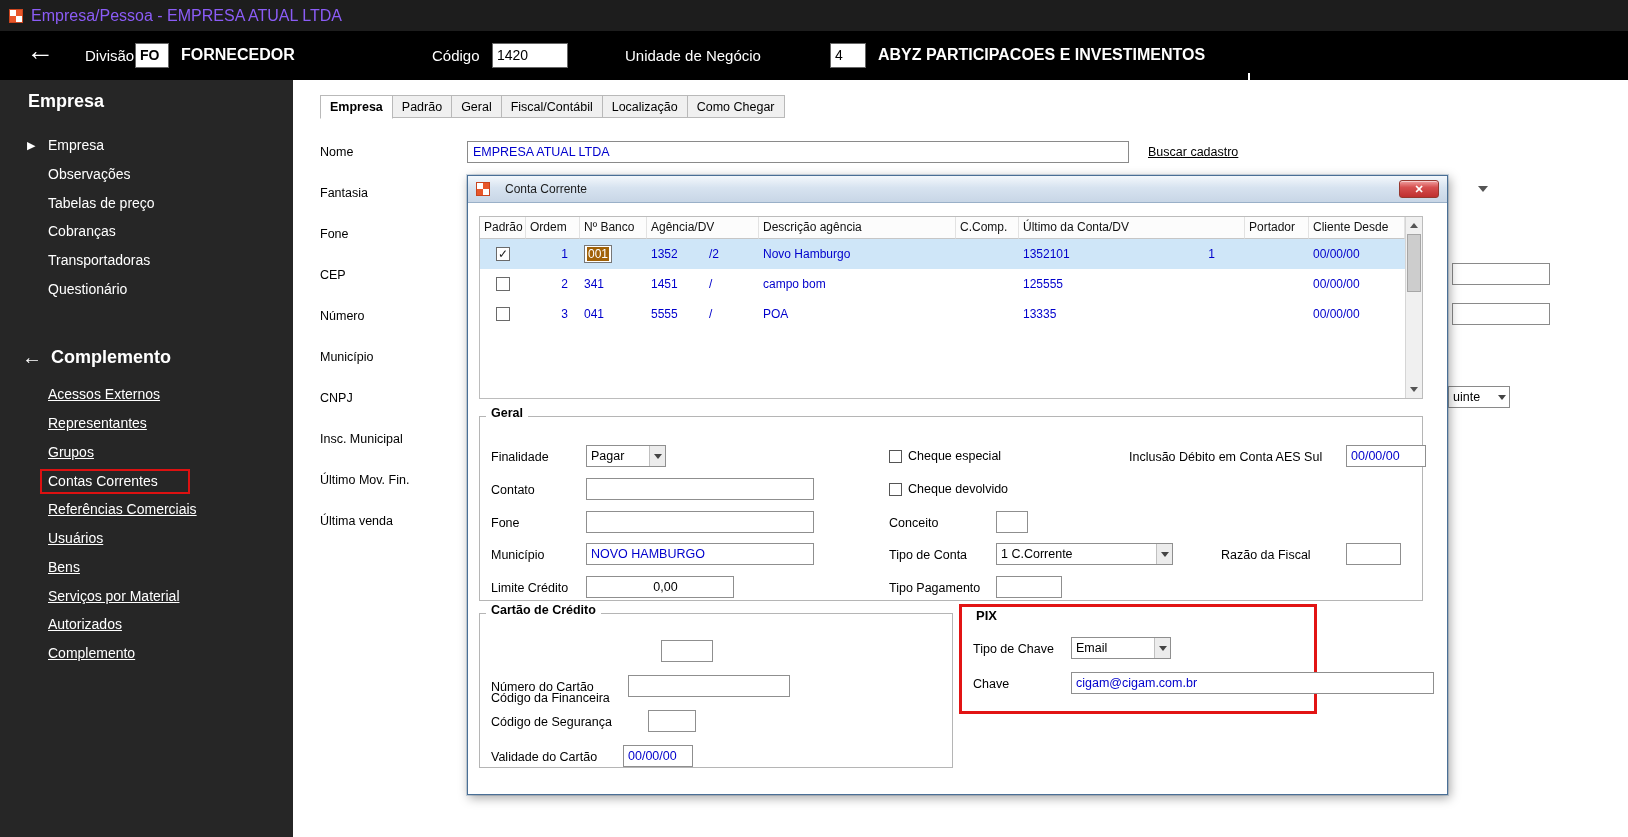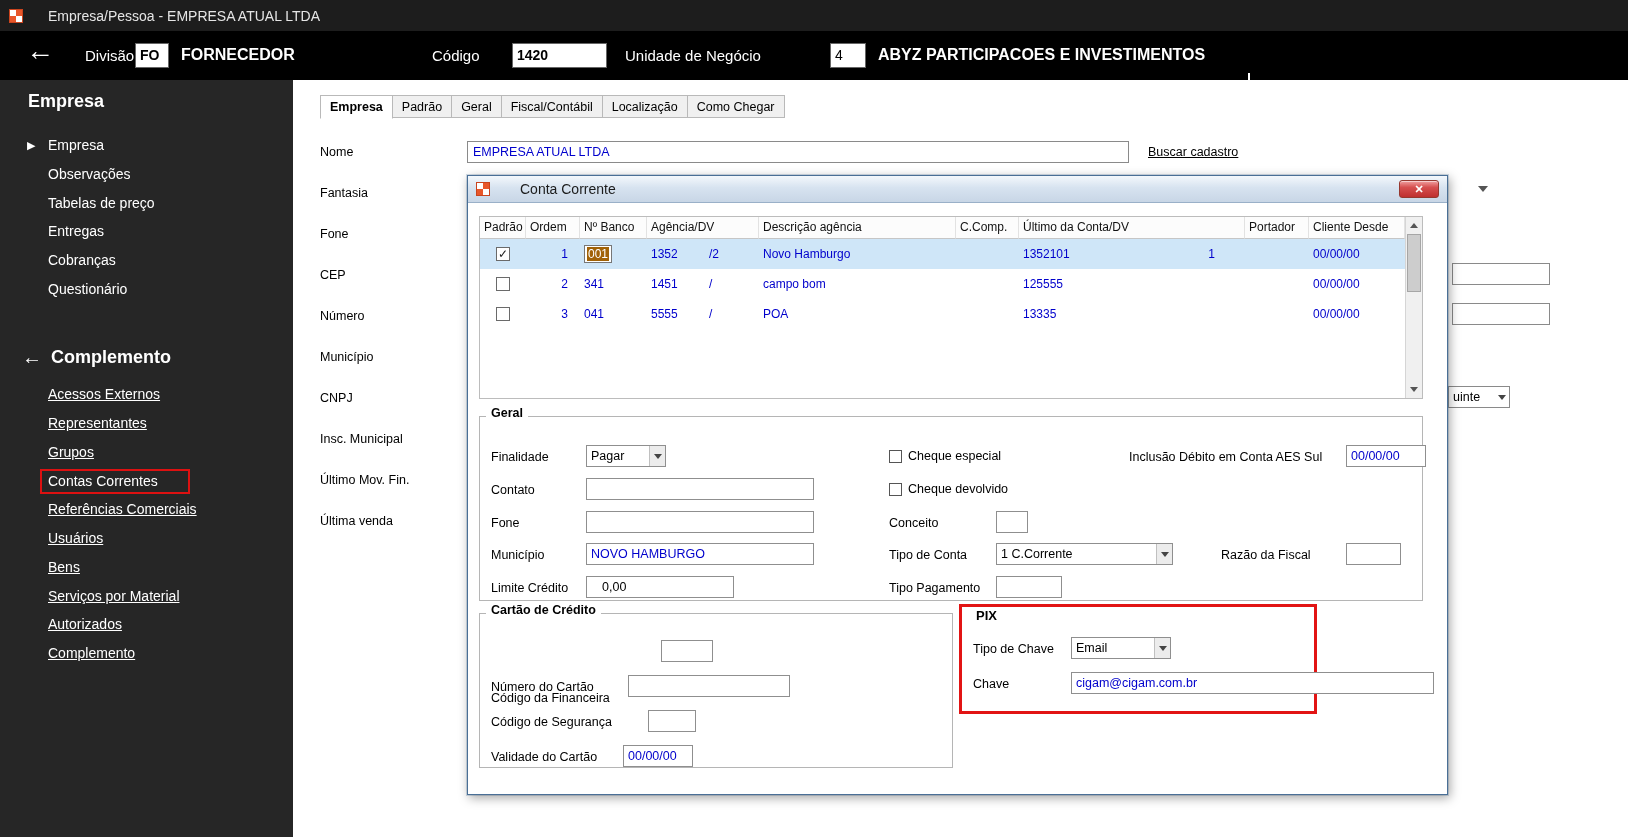--- a/index.html
+++ b/index.html
@@ -3,31 +3,31 @@
 <meta charset="utf-8">
 <style>
   * { margin:0; padding:0; box-sizing:border-box; }
   html,body { width:1628px; height:837px; overflow:hidden; }
   body { font-family:"Liberation Sans", sans-serif; background:#fff; }
   .screen { position:relative; width:1628px; height:837px; overflow:hidden; }
 
   
   .titlebar { position:absolute; left:0; top:0; width:100%; height:31px; background:#1d1d1d; display:flex; align-items:center; padding-left:9px; }
   .app-icon { width:14px; height:14px; background:conic-gradient(#e8572a 25%, #fff 0 50%, #e8572a 0 75%, #fff 0); border:1px solid #c9441e; margin-right:8px; flex:0 0 auto; }
-  .titlebar-text { color:#e5e5e5; font-size:14px;margin-left:17px; }
+  .titlebar-text { color:#8b5cf6; font-size:16px; }
 
   
   .topbar { position:absolute; left:0; top:31px; width:100%; height:49px; background:#000; color:#fff; }
   .back-arrow { position:absolute; left:26px; top:4px; font-size:28px; font-weight:bold; color:#fff; cursor:pointer; }
   .tb-label { position:absolute; top:16px; font-size:15px; white-space:nowrap; }
   .tb-strong { position:absolute; top:15px; font-size:16px; font-weight:bold; white-space:nowrap; }
   .tb-input { position:absolute; top:12px; height:25px; background:#fff; color:#000; font-size:14px; line-height:23px; padding:0 4px; border:1px solid #666; white-space:nowrap; }
   .pos-divisao-lbl { left:85px; }   .pos-divisao-inp { left:135px; width:34px; font-weight:bold; }
   .pos-divisao-name { left:181px; }
-  .pos-codigo-lbl { left:432px; }   .pos-codigo-inp { left:512px; width:95px;font-weight:bold; }
+  .pos-codigo-lbl { left:432px; }   .pos-codigo-inp { left:492px; width:76px; }
   .pos-unidade-lbl { left:625px; }  .pos-unidade-inp { left:830px; width:36px; }
   .pos-unidade-name { left:878px; }
   .text-cursor { position:absolute; left:1248px; top:42px; width:2px; height:26px; background:#fff; }
 
   
   .sidebar { position:absolute; left:0; top:80px; width:293px; height:757px; background:#262626; color:#fff; }
   .sb-heading { position:absolute; font-size:18px; font-weight:bold; white-space:nowrap; }
   .sb-h1 { left:28px; top:11px; }
   .sb-h2 { left:22px; top:266px; display:flex; align-items:center; gap:9px; }
   .sb-h2 .sb-back { font-size:20px; }
@@ -52,21 +52,21 @@
   .r-input { position:absolute; height:22px; background:#fff; border:1px solid #8a8a8a; font-size:12.5px; line-height:20px; padding:0 4px; }
   .r1 { left:1159px; top:183px; width:98px; }
   .r2 { left:1159px; top:223px; width:98px; }
   .r-combo { left:1155px; top:306px; width:62px; color:#000; padding-right:16px; overflow:hidden; }
   .lone-chev { position:absolute; left:1185px; top:106px; width:0; height:0; border-left:5px solid transparent; border-right:5px solid transparent; border-top:6px solid #555; }
   .combo-chev { position:absolute; right:3px; top:8px; width:0; height:0; border-left:4px solid transparent; border-right:4px solid transparent; border-top:5px solid #444; }
 
   
   .dialog { position:absolute; left:467px; top:175px; width:981px; height:620px; background:#fff; border:1px solid #4a6f96; box-shadow:2px 3px 10px rgba(0,0,0,.35), 0 0 0 1px rgba(130,160,190,.35); }
   .dlg-titlebar { position:absolute; left:0; top:0; right:0; height:27px; background:linear-gradient(#f4f8fc,#d7e3f0 45%,#c8d6e6); border-bottom:1px solid #9ab0c8; display:flex; align-items:center; padding:0 8px; }
-  .dlg-title { font-size:14px; color:#1c1c1c; margin-left:22px; }
+  .dlg-title { font-size:12px; color:#1c1c1c; margin-left:7px; }
   .close-btn { margin-left:auto; width:40px; height:18px; background:linear-gradient(#f0a0a0, #d64f4f 40%, #bf3030); border:1px solid #96382f; border-radius:3px; color:#fff; font-size:11px; font-weight:bold; text-align:center; line-height:16px; box-shadow:inset 0 1px 0 rgba(255,255,255,.5); cursor:pointer; }
 
   
   .grid { position:absolute; left:11px; top:40px; width:944px; height:183px; border:1px solid #bcbcbc; background:#fff; }
   .grid-inner { position:absolute; left:0; top:0; right:17px; bottom:0; display:grid; grid-template-columns:46px 54px 67px 58px 54px 197px 63px 226px 64px auto; grid-template-rows:22px 30px 30px 30px; }
   .th { font-size:12px; color:#111; padding:3px 4px 0 4px; border-right:1px solid #e2e2e2; border-bottom:1px solid #c6c6c6; background:#fcfcfc; white-space:nowrap; overflow:hidden; }
   .th.span2 { grid-column:span 2; }
   .td { font-size:12px; color:#0000cc; padding:0 4px; display:flex; align-items:center; white-space:nowrap; overflow:visible; }
   .td.center { justify-content:center; }
   .td.rt { justify-content:flex-end; padding-right:12px; }
@@ -88,21 +88,21 @@
   .g-cartao { left:11px; top:437px; width:474px; height:155px; }
   .legend { position:absolute; font-size:12.5px; font-weight:bold; background:#fff; padding:0 5px; white-space:nowrap; z-index:3; }
   .lg-geral { left:18px; top:230px; }
   .lg-cartao { left:18px; top:427px; }
   .pix-box { position:absolute; left:491px; top:428px; width:358px; height:110px; border:3px solid #e21414; background:transparent; z-index:2; }
   .pix-title { position:absolute; left:508px; top:432px; font-size:13px; font-weight:bold; z-index:3; }
 
   .flabel { position:absolute; font-size:12.5px; line-height:22px; color:#000; white-space:nowrap; z-index:3; }
   .ibox { position:absolute; height:22px; border:1px solid #8f8f8f; background:#fff; font-size:12.5px; line-height:20px; padding:0 4px; color:#000; white-space:nowrap; overflow:hidden; z-index:3; }
   .ibox.blue { color:#0000cc; }
-  .ibox.rt { text-align:left;padding-left:15px; }
+  .ibox.rt { text-align:center;padding-left:15px; }
   .combo { padding-right:18px; }
   .combo .chev-btn { position:absolute; right:0; top:0; bottom:0; width:16px; background:#ececec; border-left:1px solid #c0c0c0; }
   .combo .chev-btn::after { content:""; position:absolute; left:4px; top:8px; width:0; height:0; border-left:4px solid transparent; border-right:4px solid transparent; border-top:5px solid #444; }
   .chkrow { position:absolute; display:flex; align-items:center; gap:6px; font-size:12.5px; z-index:3; white-space:nowrap; }
   .box13 { width:13px; height:13px; border:1px solid #555; background:#fff; flex:0 0 auto; }
 
   
   .p-fin-l { left:23px; top:270px; }   .p-fin-i { left:118px; top:269px; width:80px; }
   .p-con-l { left:23px; top:303px; }   .p-con-i { left:118px; top:302px; width:228px; }
   .p-fon-l { left:23px; top:336px; }   .p-fon-i { left:118px; top:335px; width:228px; }
@@ -148,22 +148,22 @@
     <div class="tb-strong pos-unidade-name">ABYZ PARTICIPACOES E INVESTIMENTOS</div>
     <div class="text-cursor"></div>
   </div>
 
   <div class="sidebar">
     <div class="sb-heading sb-h1">Empresa</div>
     <ul class="sb-list sb-list1">
       <li class="sb-item"><span class="tri">▶</span><span>Empresa</span></li>
       <li class="sb-item"><span>Observações</span></li>
       <li class="sb-item"><span>Tabelas de preço</span></li>
-      <li class="sb-item"><span>Entregas</span></li>
       <li class="sb-item"><span>Cobranças</span></li>
+      <li class="sb-item"><span>Transportadoras</span></li>
       <li class="sb-item"><span>Questionário</span></li>
     </ul>
     <div class="sb-heading sb-h2">
       <span class="sb-back">←</span>
       <span>Complemento</span>
     </div>
     <ul class="sb-list sb-list2">
       <li class="sb-item"><span>Acessos Externos</span></li>
       <li class="sb-item"><span>Representantes</span></li>
       <li class="sb-item"><span>Grupos</span></li>

